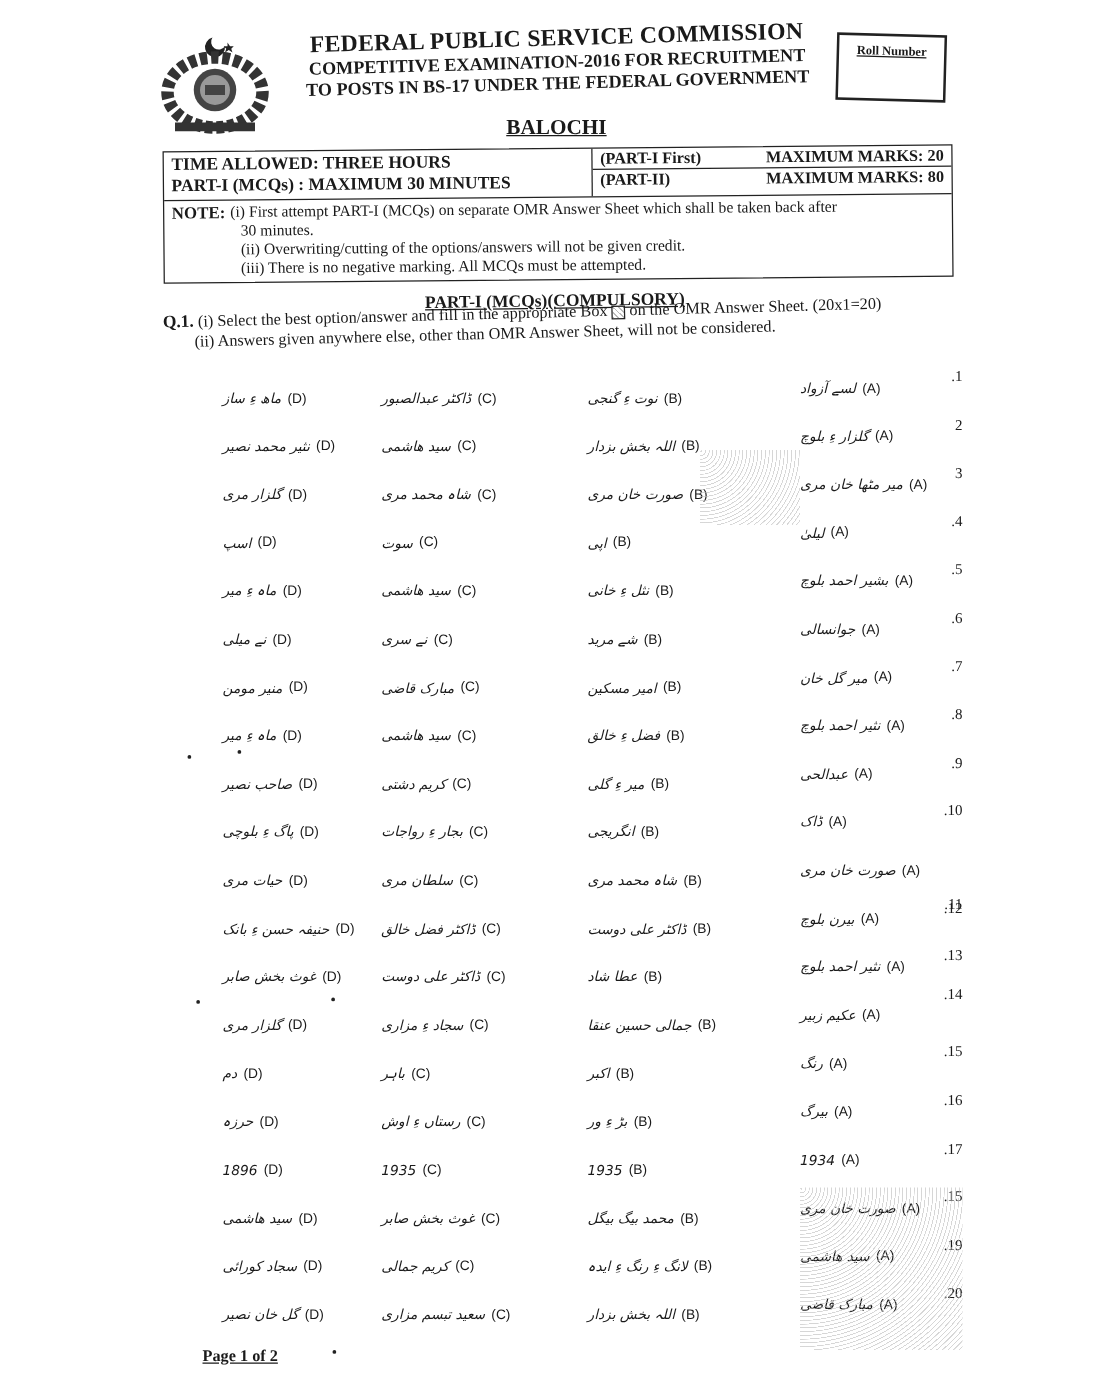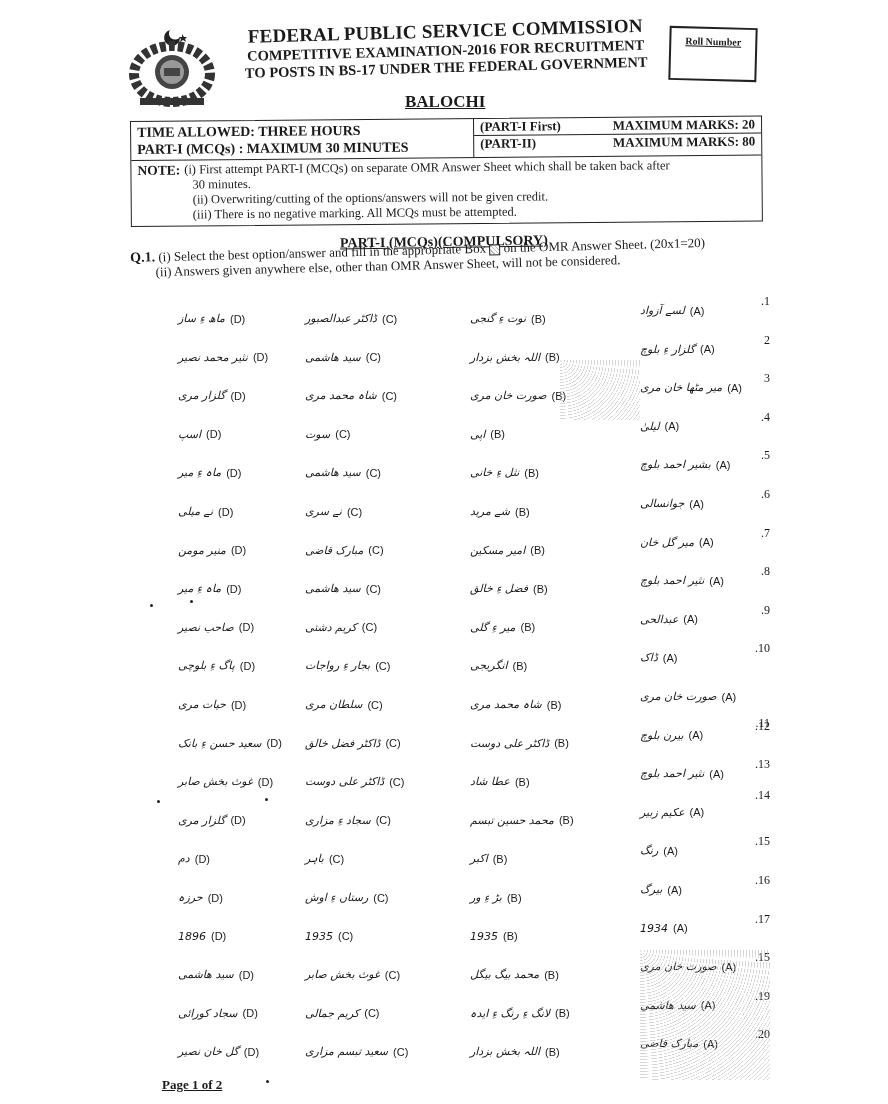--- a/index.html
+++ b/index.html
@@ -312,21 +312,21 @@
       <div class="opt" style="left: 470px; top: 736.6px; flex-direction: row-reverse;">
         <span class="ol">(B)</span>
         <span class="ot">ڈاکٹر علی دوست</span>
       </div>
       <div class="opt" style="left: 305px; top: 736.6px; flex-direction: row-reverse;">
         <span class="ol">(C)</span>
         <span class="ot">ڈاکٹر فضل خالق</span>
       </div>
       <div class="opt" style="left: 178px; top: 736.6px; flex-direction: row-reverse;">
         <span class="ol">(D)</span>
-        <span class="ot">سعید حسن ءِ بانک</span>
+        <span class="ot">حنیفہ حسن ءِ بانک</span>
       </div>
       <div class="qnum" style="top: 757.2px;">.13</div>
       <div class="opt" style="left: 640px; top: 767.2px; flex-direction: row-reverse;">
         <span class="ol">(A)</span>
         <span class="ot">نثیر احمد بلوچ</span>
       </div>
       <div class="opt" style="left: 470px; top: 775.2px; flex-direction: row-reverse;">
         <span class="ol">(B)</span>
         <span class="ot">عطا شاد</span>
       </div>
@@ -338,21 +338,21 @@
         <span class="ol">(D)</span>
         <span class="ot">غوث بخش صابر</span>
       </div>
       <div class="qnum" style="top: 788px;">.14</div>
       <div class="opt" style="left: 640px; top: 805.8px; flex-direction: row-reverse;">
         <span class="ol">(A)</span>
         <span class="ot">عکیم زبیر</span>
       </div>
       <div class="opt" style="left: 470px; top: 813.8px; flex-direction: row-reverse;">
         <span class="ol">(B)</span>
-        <span class="ot">محمد حسین تبسم</span>
+        <span class="ot">جمالی حسین عنقا</span>
       </div>
       <div class="opt" style="left: 305px; top: 813.8px; flex-direction: row-reverse;">
         <span class="ol">(C)</span>
         <span class="ot">سجاد ءِ مزاری</span>
       </div>
       <div class="opt" style="left: 178px; top: 813.8px; flex-direction: row-reverse;">
         <span class="ol">(D)</span>
         <span class="ot">گلزار مری</span>
       </div>
       <div class="qnum" style="top: 834.4px;">.15</div>

